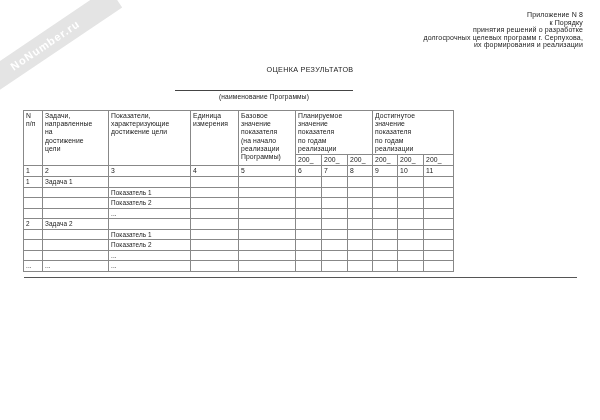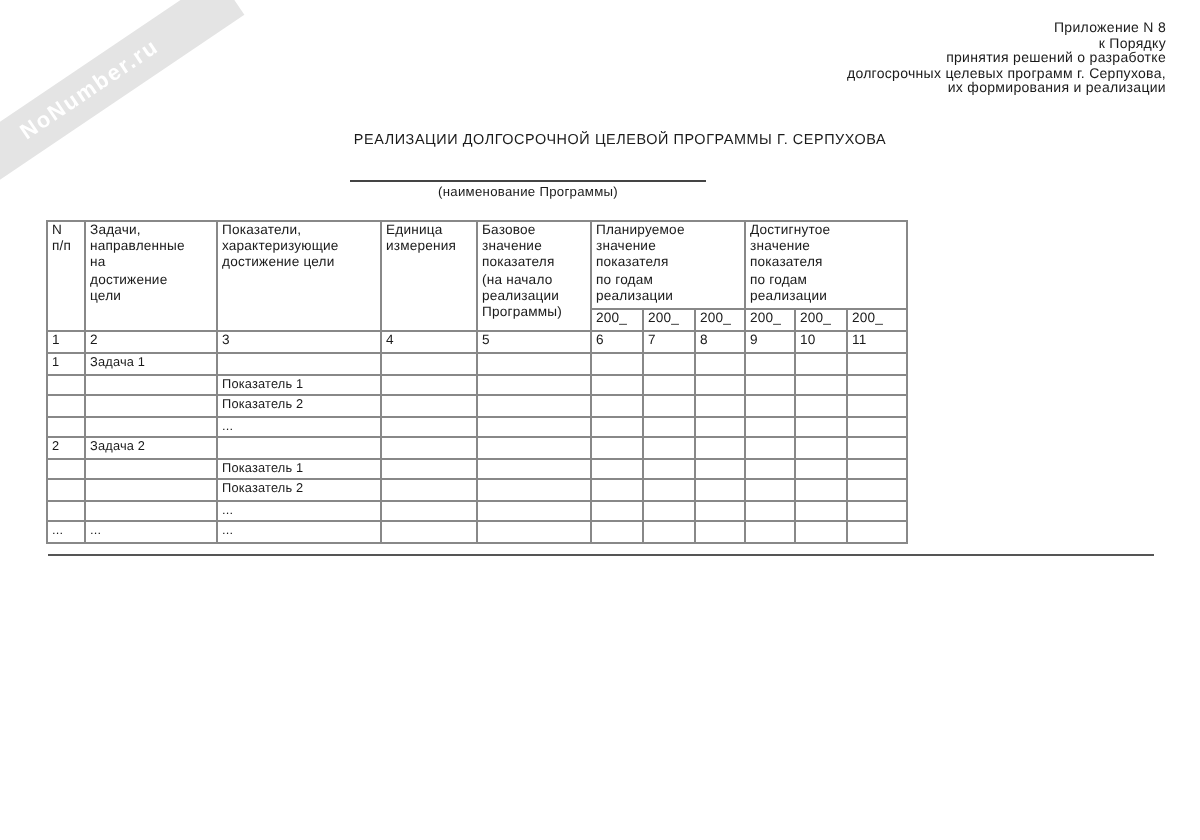--- a/index.html
+++ b/index.html
@@ -93,21 +93,21 @@
 
 <div class="appendix">
   <div>Приложение N 8</div>
   <div>к Порядку</div>
   <div>принятия решений о разработке</div>
   <div>долгосрочных целевых программ г. Серпухова,</div>
   <div>их формирования и реализации</div>
 </div>
 
 <div class="title-block">
-  <div>РЕАЛИЗАЦИИ ДОЛГОСРОЧНОЙ ЦЕЛЕВОЙ ПРОГРАММЫ Г. СЕРПУХОВА</div>
+  <div>ОЦЕНКА РЕЗУЛЬТАТОВ</div>
 </div>
 
 <div class="program-name-line"></div>
 <div class="program-name-caption">(наименование Программы)</div>
 
 <table class="results">
   <colgroup>
     <col style="width:19px">
       <col style="width:66px">
       <col style="width:82px">

